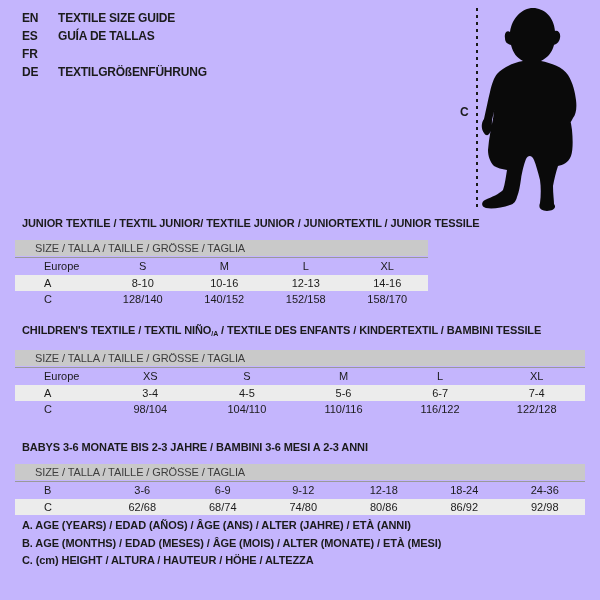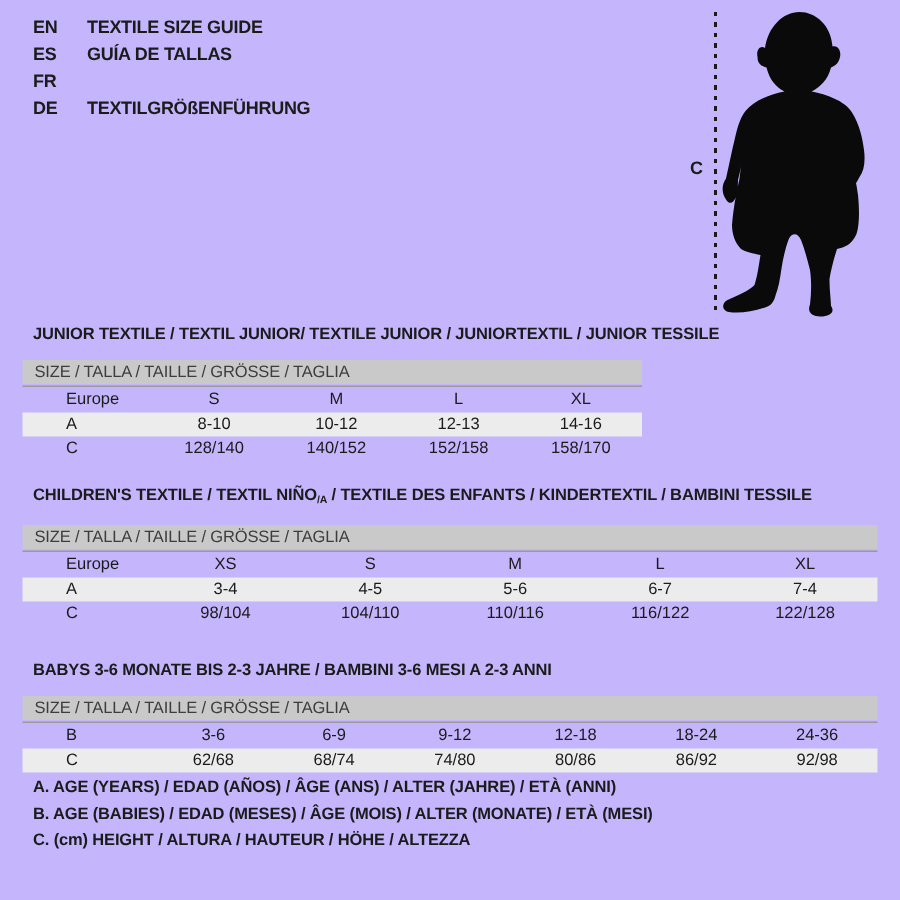--- a/index.html
+++ b/index.html
@@ -38,21 +38,21 @@
     letter-spacing:-0.1px;white-space:nowrap;
   }
   .sec-babies .sec-title{white-space:normal;}
   .sec-title sub{font-size:7px;vertical-align:-2px;}
   .tbl{position:absolute;left:-7px;}
   .sec-junior .tbl{top:24px;width:413px;}
   .sec-children .tbl{top:27px;width:570px;}
   .sec-babies .tbl{top:38px;width:570px;}
   .tbl-bar{
     height:16px;background:var(--bar);color:var(--bar-text);
-    font-size:11px;line-height:16px;padding-left:8px;margin-bottom:1px;
+    font-size:11px;line-height:16px;padding-left:20px;margin-bottom:1px;
     letter-spacing:-0.1px;
   }
   .tbl-body{border-top:1px solid var(--divider);}
   .tbl-row{display:flex;height:16.5px;align-items:center;font-size:11px;}
   .tbl-row.shaded{background:var(--shade);}
   .cell-label{width:65px;padding-left:7px;box-sizing:border-box;margin-left:22px;}
   .cell-val{flex:1;text-align:center;}
   
   .footnotes{position:absolute;left:22px;top:517px;}
   .foot-line{font-weight:bold;font-size:11px;line-height:17.5px;letter-spacing:-0.1px;white-space:nowrap;}
@@ -140,21 +140,21 @@
           <div class="tbl-row">
             <span class="cell-label">Europe</span>
             <span class="cell-val">S</span>
             <span class="cell-val">M</span>
             <span class="cell-val">L</span>
             <span class="cell-val">XL</span>
           </div>
           <div class="tbl-row shaded">
             <span class="cell-label">A</span>
             <span class="cell-val">8-10</span>
-            <span class="cell-val">10-12</span>
+            <span class="cell-val">10-16</span>
             <span class="cell-val">12-13</span>
             <span class="cell-val">14-16</span>
           </div>
           <div class="tbl-row">
             <span class="cell-label">C</span>
             <span class="cell-val">128/140</span>
             <span class="cell-val">140/152</span>
             <span class="cell-val">152/158</span>
             <span class="cell-val">158/170</span>
           </div>
@@ -217,17 +217,17 @@
             <span class="cell-val">80/86</span>
             <span class="cell-val">86/92</span>
             <span class="cell-val">92/98</span>
           </div>
         </div>
     </div>
   </section>
 
   <div class="footnotes">
       <div class="foot-line">A. AGE (YEARS) / EDAD (AÑOS) / ÂGE (ANS) / ALTER (JAHRE) / ETÀ (ANNI)</div>
-      <div class="foot-line">B. AGE (BABIES) / EDAD (MESES) / ÂGE (MOIS) / ALTER (MONATE) / ETÀ (MESI)</div>
+      <div class="foot-line">B. AGE (MONTHS) / EDAD (MESES) / ÂGE (MOIS) / ALTER (MONATE) / ETÀ (MESI)</div>
       <div class="foot-line">C. (cm) HEIGHT / ALTURA / HAUTEUR / HÖHE / ALTEZZA</div>
     </div>
 
 </div>
 
 </body></html>

